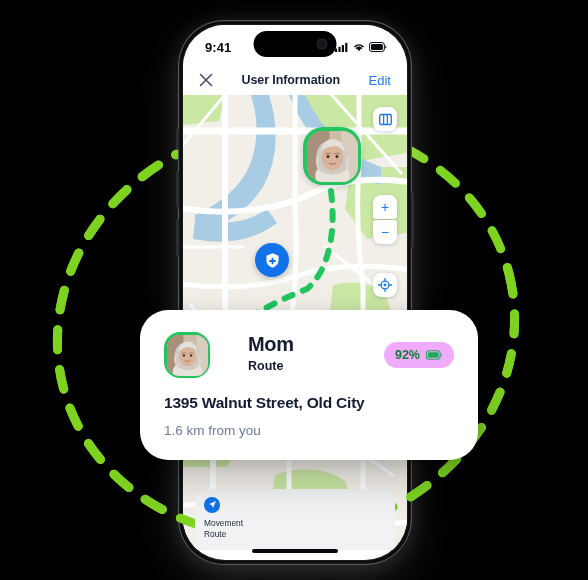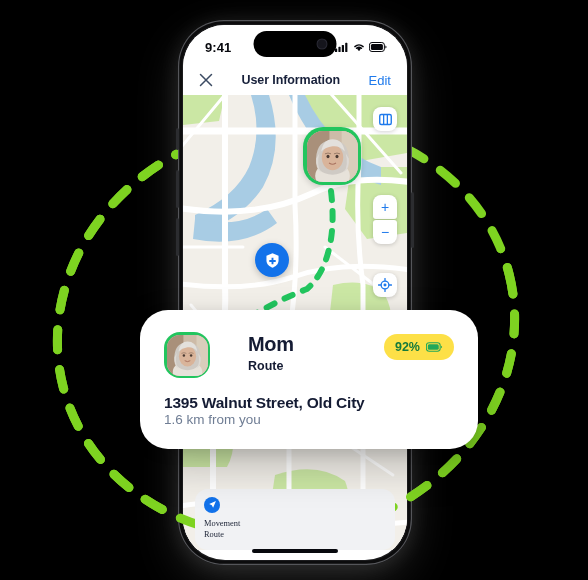--- a/index.html
+++ b/index.html
@@ -101,21 +101,21 @@
   .poi-pin {
     position:absolute; left:72px; top:148px; width:34px; height:34px;
     border-radius:50%; background:#1272ea;
     display:flex; align-items:center; justify-content:center;
     box-shadow:0 2px 7px rgba(0,0,0,.22);
   }
 
   
   .actions {
     position:absolute; left:0; bottom:0; width:100%; padding:8px 12px 0;
-    display:flex; gap:23px; z-index:4;font-family:Liberation Serif, serif;
+    display:flex; gap:23px; z-index:4;
   }
   .tile {
     flex:1; background:#f1f2f4; border-radius:13px; padding:8px 9px 10px;
     min-height:58px;
   }
   .tile-icon {
     width:16px; height:16px; border-radius:50%;
     display:flex; align-items:center; justify-content:center; margin-bottom:5px;
   }
   .ic-blue { background:#1272ea; }
@@ -137,27 +137,27 @@
   .card-top { display:flex; align-items:flex-start;gap:24px; }
   .card-avatar {
     width:46px; height:46px; border-radius:16px; background:#22c55e; padding:2.5px;
     flex:0 0 auto;
   }
   .card-avatar .photo { border-radius:13px; }
   .card-names { margin-left:14px; padding-top:1px; }
   .card-name { font-size:20px; font-weight:700; color:#141b33; letter-spacing:-0.3px; line-height:1.15; }
   .card-role { font-size:12.5px; font-weight:700; color:#141b33; margin-top:3px; }
   .battery-badge {
-    margin-left:auto; margin-top:2px;
-    background:#fde047; border-radius:14px; padding:6px 11px;
+    margin-left:auto; margin-top:10px;
+    background:#f0abfc; border-radius:14px; padding:6px 11px;
     display:flex; align-items:center; gap:6px; height:26px;
   }
   .battery-pct { font-size:12.5px; font-weight:700; color:#157a3c; }
   .card-address { font-size:15.5px; font-weight:700; color:#141b33; margin-top:16px; letter-spacing:-0.2px; }
-  .card-distance { font-size:13.5px; color:#6f7d94; }
+  .card-distance { font-size:13.5px; color:#6f7d94; margin-top:11px; }
 </style>
 </head>
 <body>
 
 <div id="stage">
 
   <div class="orbit">
     <svg width="588" height="580" viewBox="0 0 588 580">
       <ellipse cx="286" cy="330" rx="230" ry="205" transform="rotate(-14 286 330)" fill="none" stroke="#7ed321" stroke-width="9" stroke-linecap="round" stroke-dasharray="20 20"></ellipse>
     </svg>

